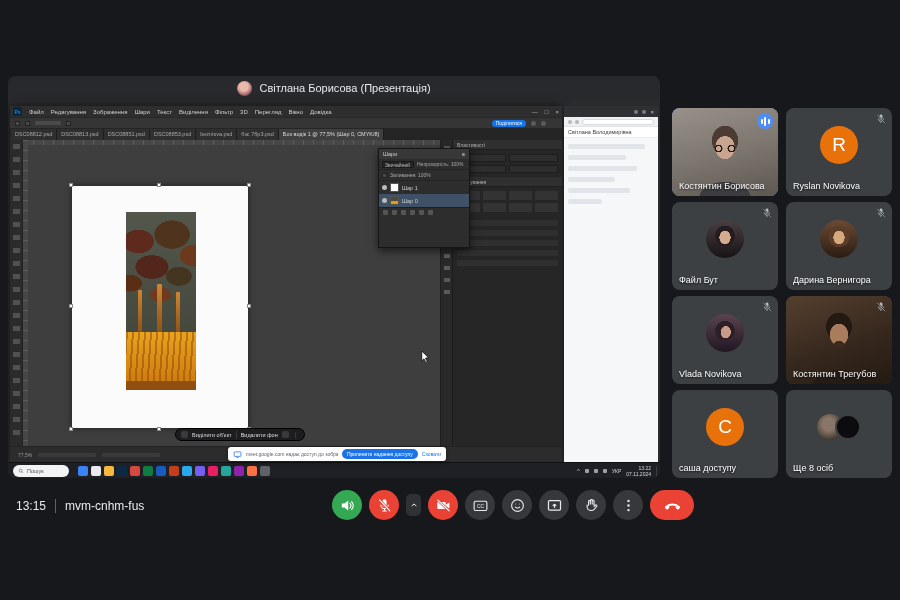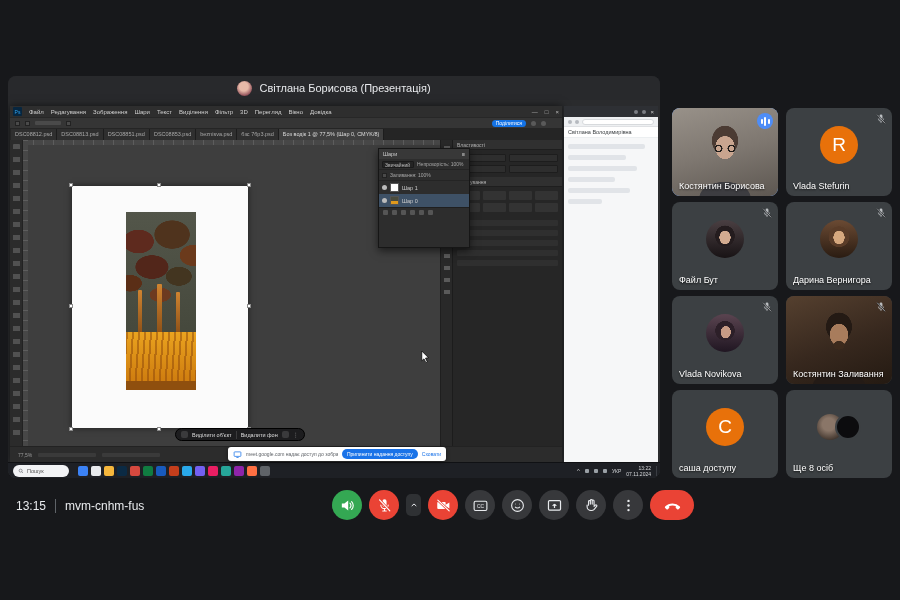--- a/index.html
+++ b/index.html
@@ -410,21 +410,21 @@
     </div>
 
     <div class="tile">
       <span class="avatar-letter">R</span>
       <svg class="mic-off" viewBox="0 0 24 24">
         <path d="M12 3.2a2.9 2.9 0 0 1 2.9 2.9v5a2.9 2.9 0 0 1-5.8 0v-5A2.9 2.9 0 0 1 12 3.2z" fill="#c8cbcf"></path>
         <path d="M6.8 11.2a5.2 5.2 0 0 0 10.4 0M12 16.4v3.4" stroke="#c8cbcf" stroke-width="1.6" fill="none"></path>
         <line x1="4.5" y1="3.5" x2="20" y2="20.5" stroke="rgba(32,33,36,.9)" stroke-width="3.4"></line>
         <line x1="4.5" y1="3.5" x2="20" y2="20.5" stroke="#c8cbcf" stroke-width="1.6"></line>
       </svg>
-      <span class="name">Vlada Stefurin</span>
+      <span class="name">Ryslan Novikova</span>
     </div>
 
     <div class="tile">
       <span class="av-photo av-dasha"></span>
       <svg class="mic-off" viewBox="0 0 24 24">
         <path d="M12 3.2a2.9 2.9 0 0 1 2.9 2.9v5a2.9 2.9 0 0 1-5.8 0v-5A2.9 2.9 0 0 1 12 3.2z" fill="#c8cbcf"></path>
         <path d="M6.8 11.2a5.2 5.2 0 0 0 10.4 0M12 16.4v3.4" stroke="#c8cbcf" stroke-width="1.6" fill="none"></path>
         <line x1="4.5" y1="3.5" x2="20" y2="20.5" stroke="rgba(32,33,36,.9)" stroke-width="3.4"></line>
         <line x1="4.5" y1="3.5" x2="20" y2="20.5" stroke="#c8cbcf" stroke-width="1.6"></line>
       </svg>
@@ -454,21 +454,21 @@
     </div>
 
     <div class="tile">
       <div class="cam cam6"></div>
       <svg class="mic-off" viewBox="0 0 24 24">
         <path d="M12 3.2a2.9 2.9 0 0 1 2.9 2.9v5a2.9 2.9 0 0 1-5.8 0v-5A2.9 2.9 0 0 1 12 3.2z" fill="#c8cbcf"></path>
         <path d="M6.8 11.2a5.2 5.2 0 0 0 10.4 0M12 16.4v3.4" stroke="#c8cbcf" stroke-width="1.6" fill="none"></path>
         <line x1="4.5" y1="3.5" x2="20" y2="20.5" stroke="rgba(32,33,36,.9)" stroke-width="3.4"></line>
         <line x1="4.5" y1="3.5" x2="20" y2="20.5" stroke="#c8cbcf" stroke-width="1.6"></line>
       </svg>
-      <span class="name">Костянтин Заливання</span>
+      <span class="name">Костянтин Трегубов</span>
     </div>
 
     <div class="tile">
       <span class="avatar-letter">С</span>
       <span class="name">саша доступу</span>
     </div>
 
     <div class="tile">
       <span class="ov-wrap">
         <i class="ov-a"></i>

